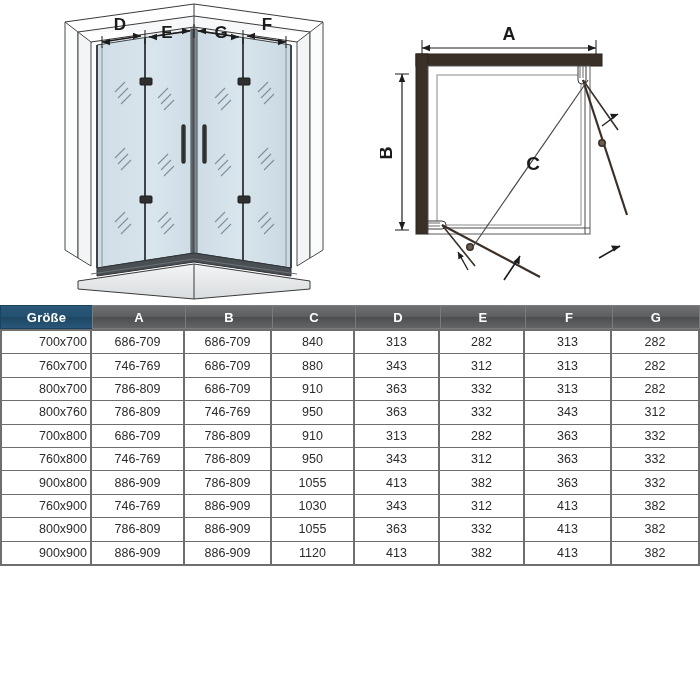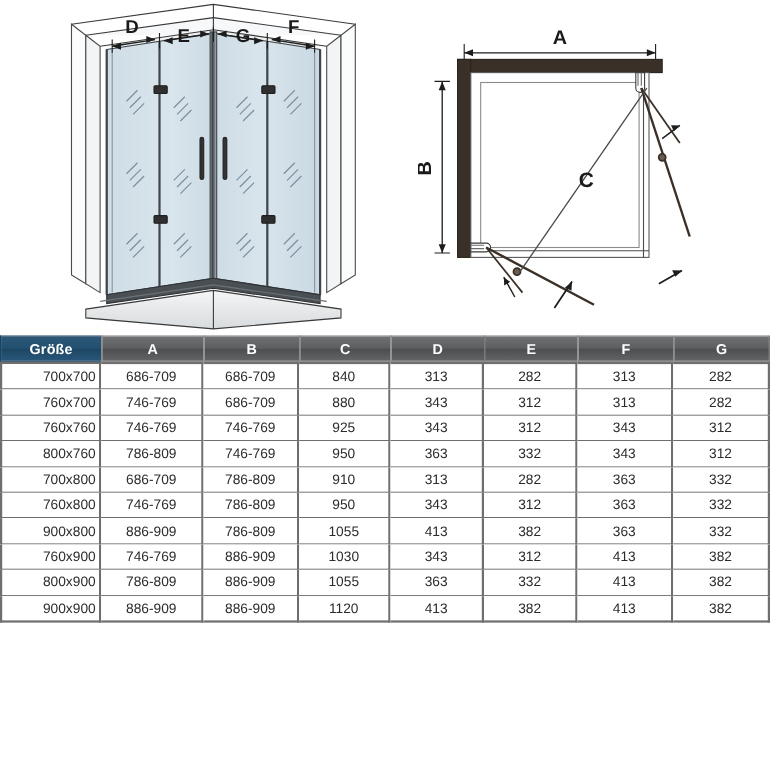--- a/index.html
+++ b/index.html
@@ -366,28 +366,28 @@
           <td>760x700</td>
           <td>746-769</td>
           <td>686-709</td>
           <td>880</td>
           <td>343</td>
           <td>312</td>
           <td>313</td>
           <td>282</td>
         </tr>
         <tr>
-          <td>760x760</td>
-          <td>746-769</td>
-          <td>746-769</td>
-          <td>925</td>
-          <td>343</td>
-          <td>312</td>
-          <td>343</td>
-          <td>312</td>
+          <td>800x700</td>
+          <td>786-809</td>
+          <td>686-709</td>
+          <td>910</td>
+          <td>363</td>
+          <td>332</td>
+          <td>313</td>
+          <td>282</td>
         </tr>
         <tr>
           <td>800x760</td>
           <td>786-809</td>
           <td>746-769</td>
           <td>950</td>
           <td>363</td>
           <td>332</td>
           <td>343</td>
           <td>312</td>

